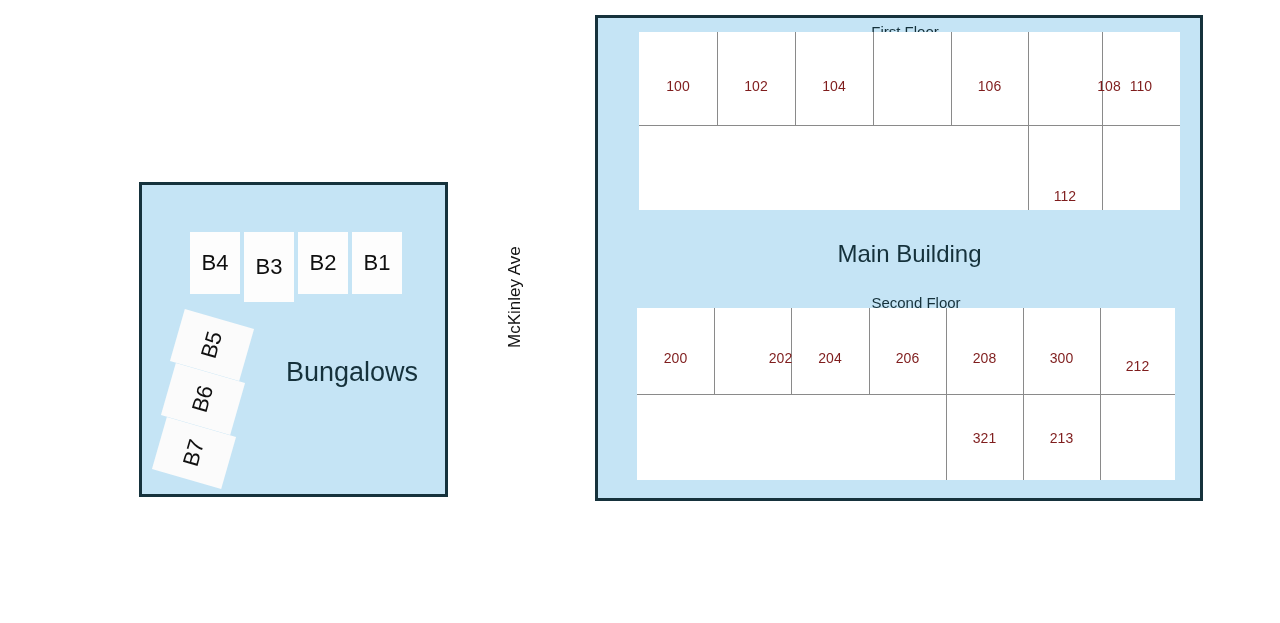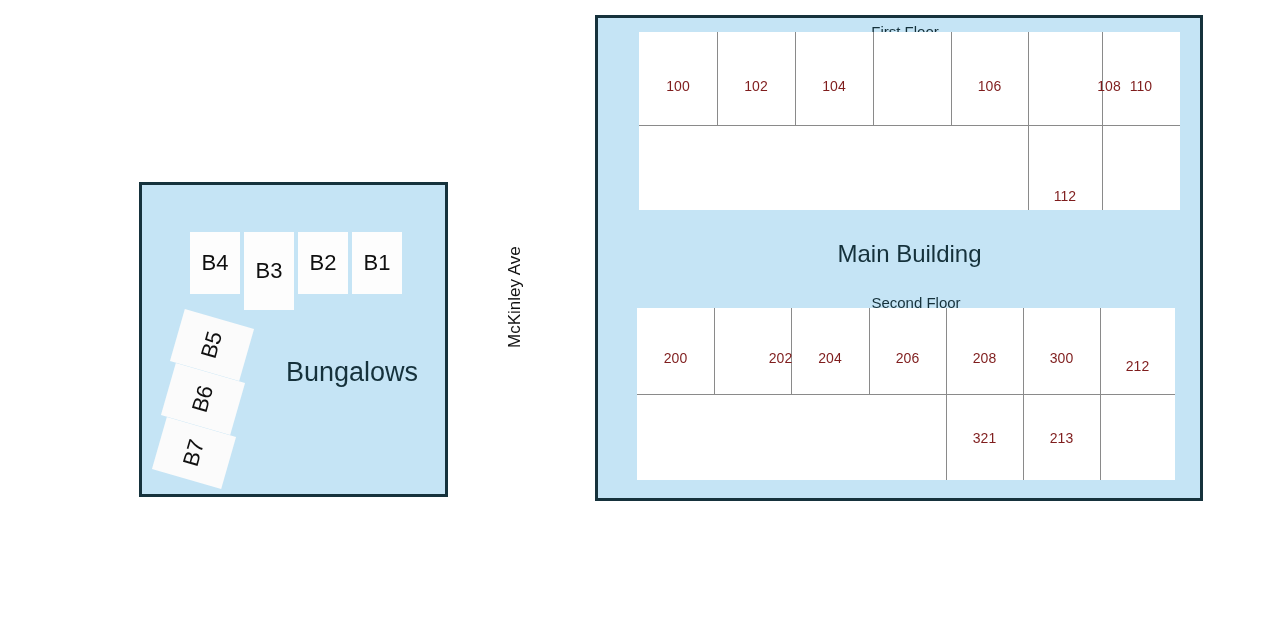--- a/index.html
+++ b/index.html
@@ -132,21 +132,21 @@
   }
 </style>
 </head>
 <body>
 
 <div class="abs blue-block" id="bungalow-area"></div>
 
 <div class="abs bungalow-box" style="left:190px; top:232px; width:50px; height:62px;">
   <span>B4</span>
 </div>
-<div class="abs bungalow-box" style="left:244px; top:232px; width:50px; height:78px;">
+<div class="abs bungalow-box" style="left:244px; top:232px; width:50px; height:70px;">
   <span>B3</span>
 </div>
 <div class="abs bungalow-box" style="left:298px; top:232px; width:50px; height:62px;">
   <span>B2</span>
 </div>
 <div class="abs bungalow-box" style="left:352px; top:232px; width:50px; height:62px;">
   <span>B1</span>
 </div>
 
 <div class="bungalow-rot" style="left:176px; top:318px; width:72px; height:54px; transform: rotate(16deg);">

